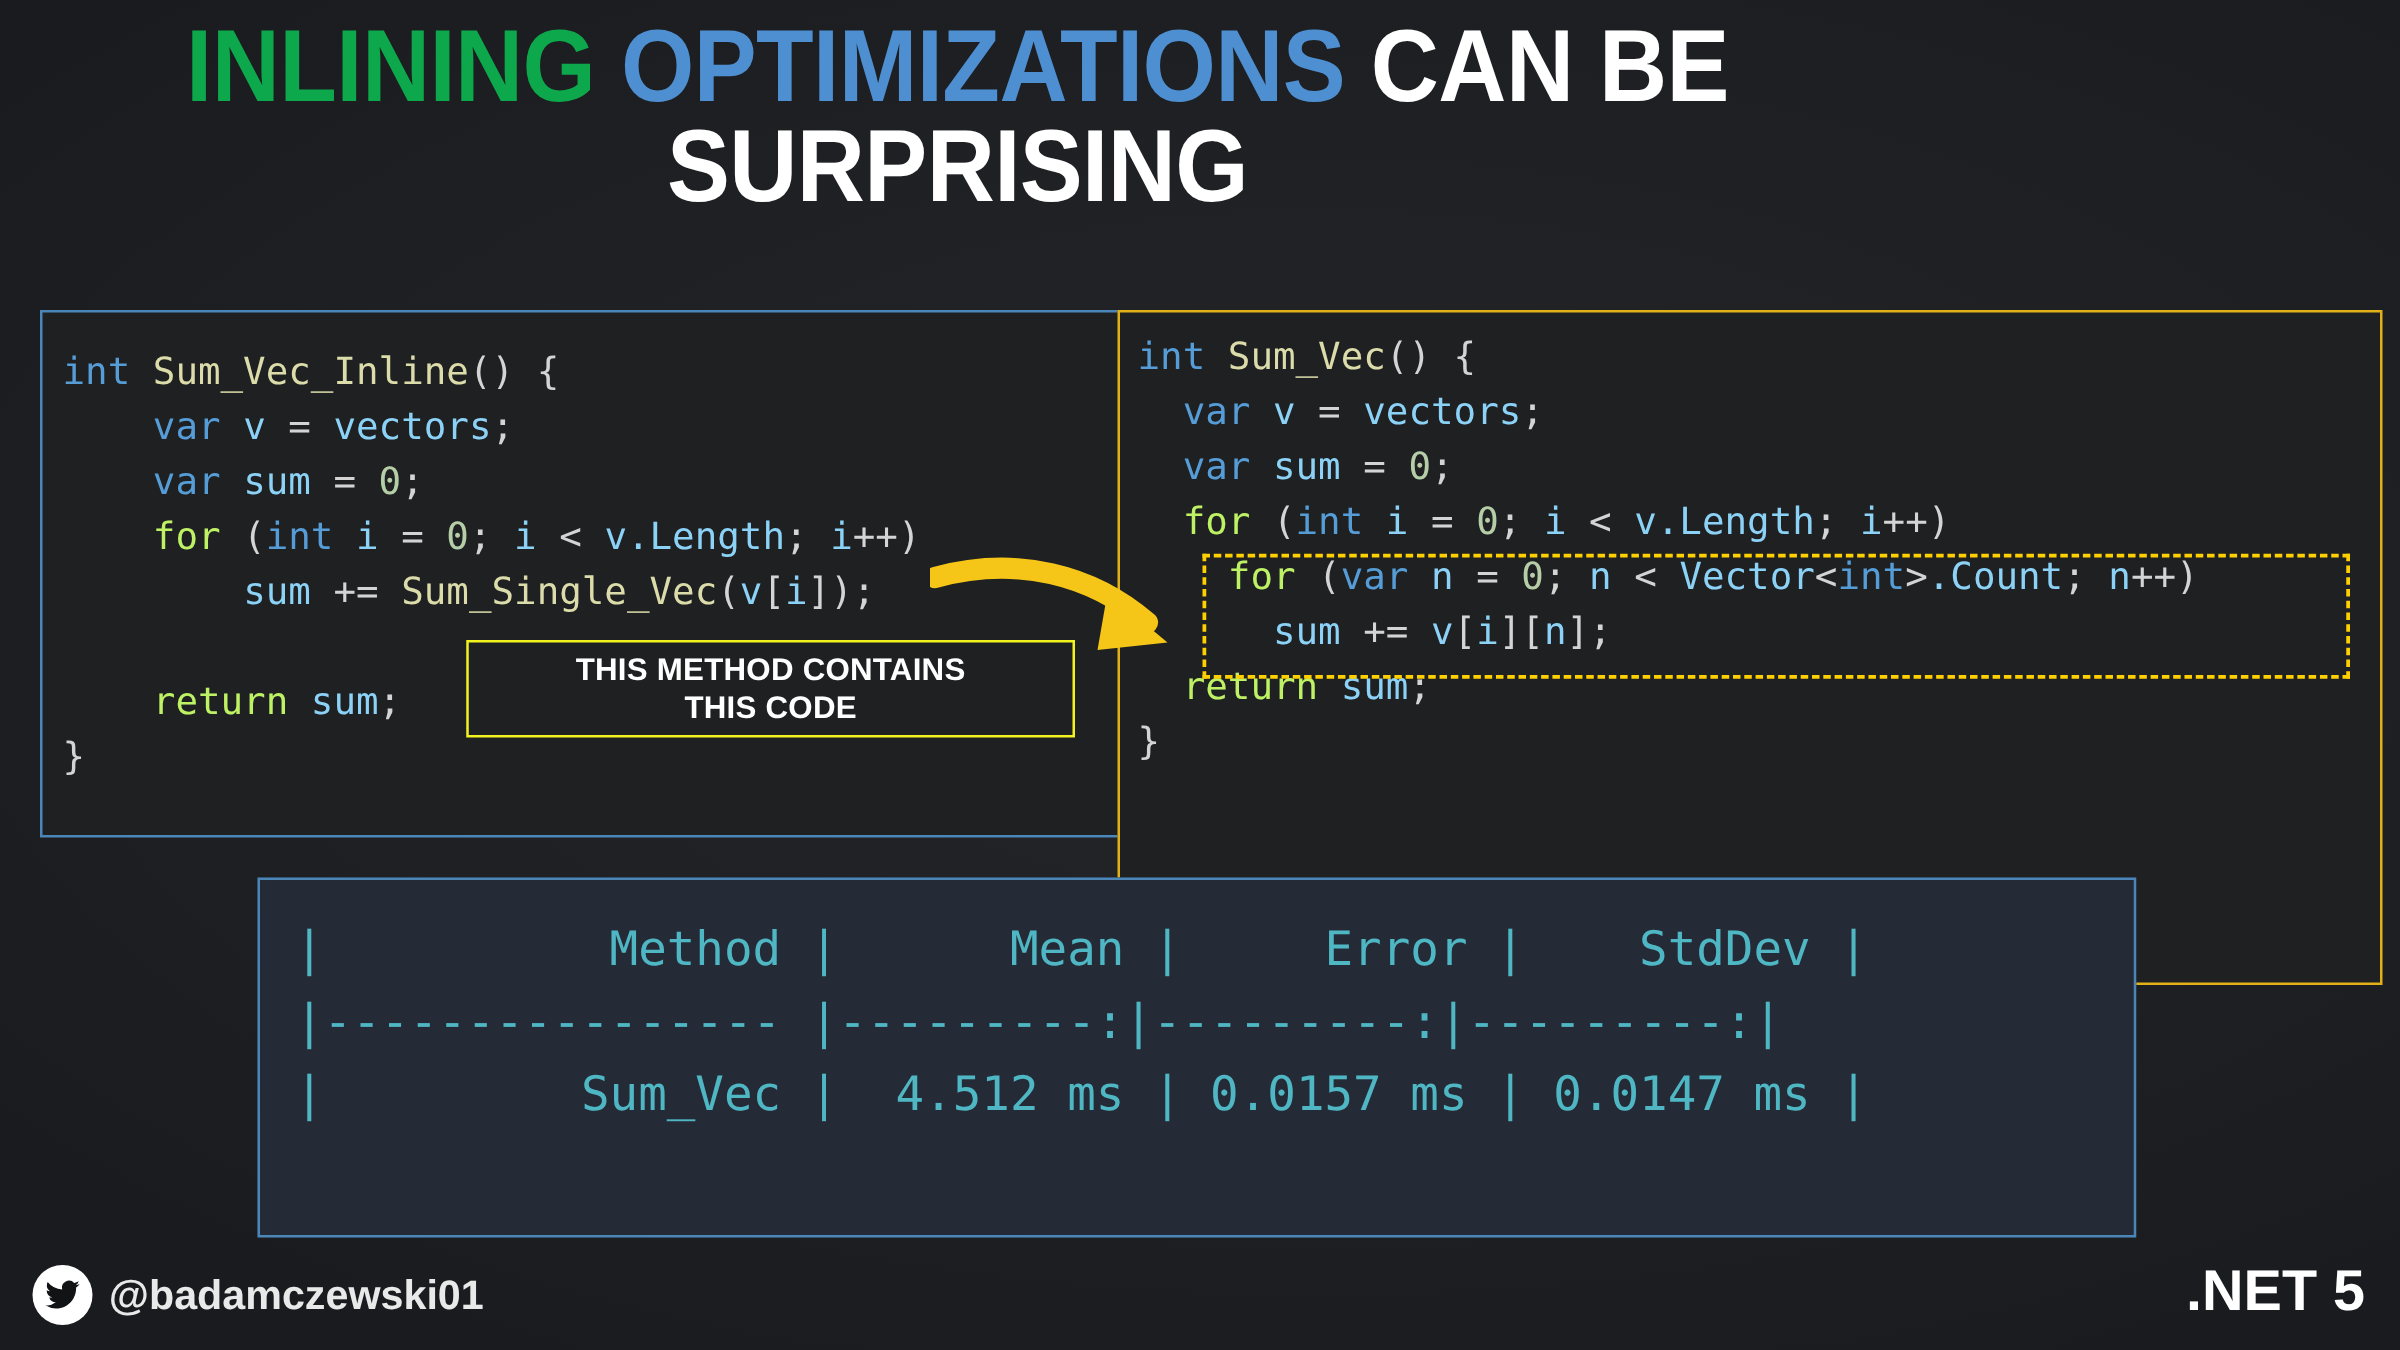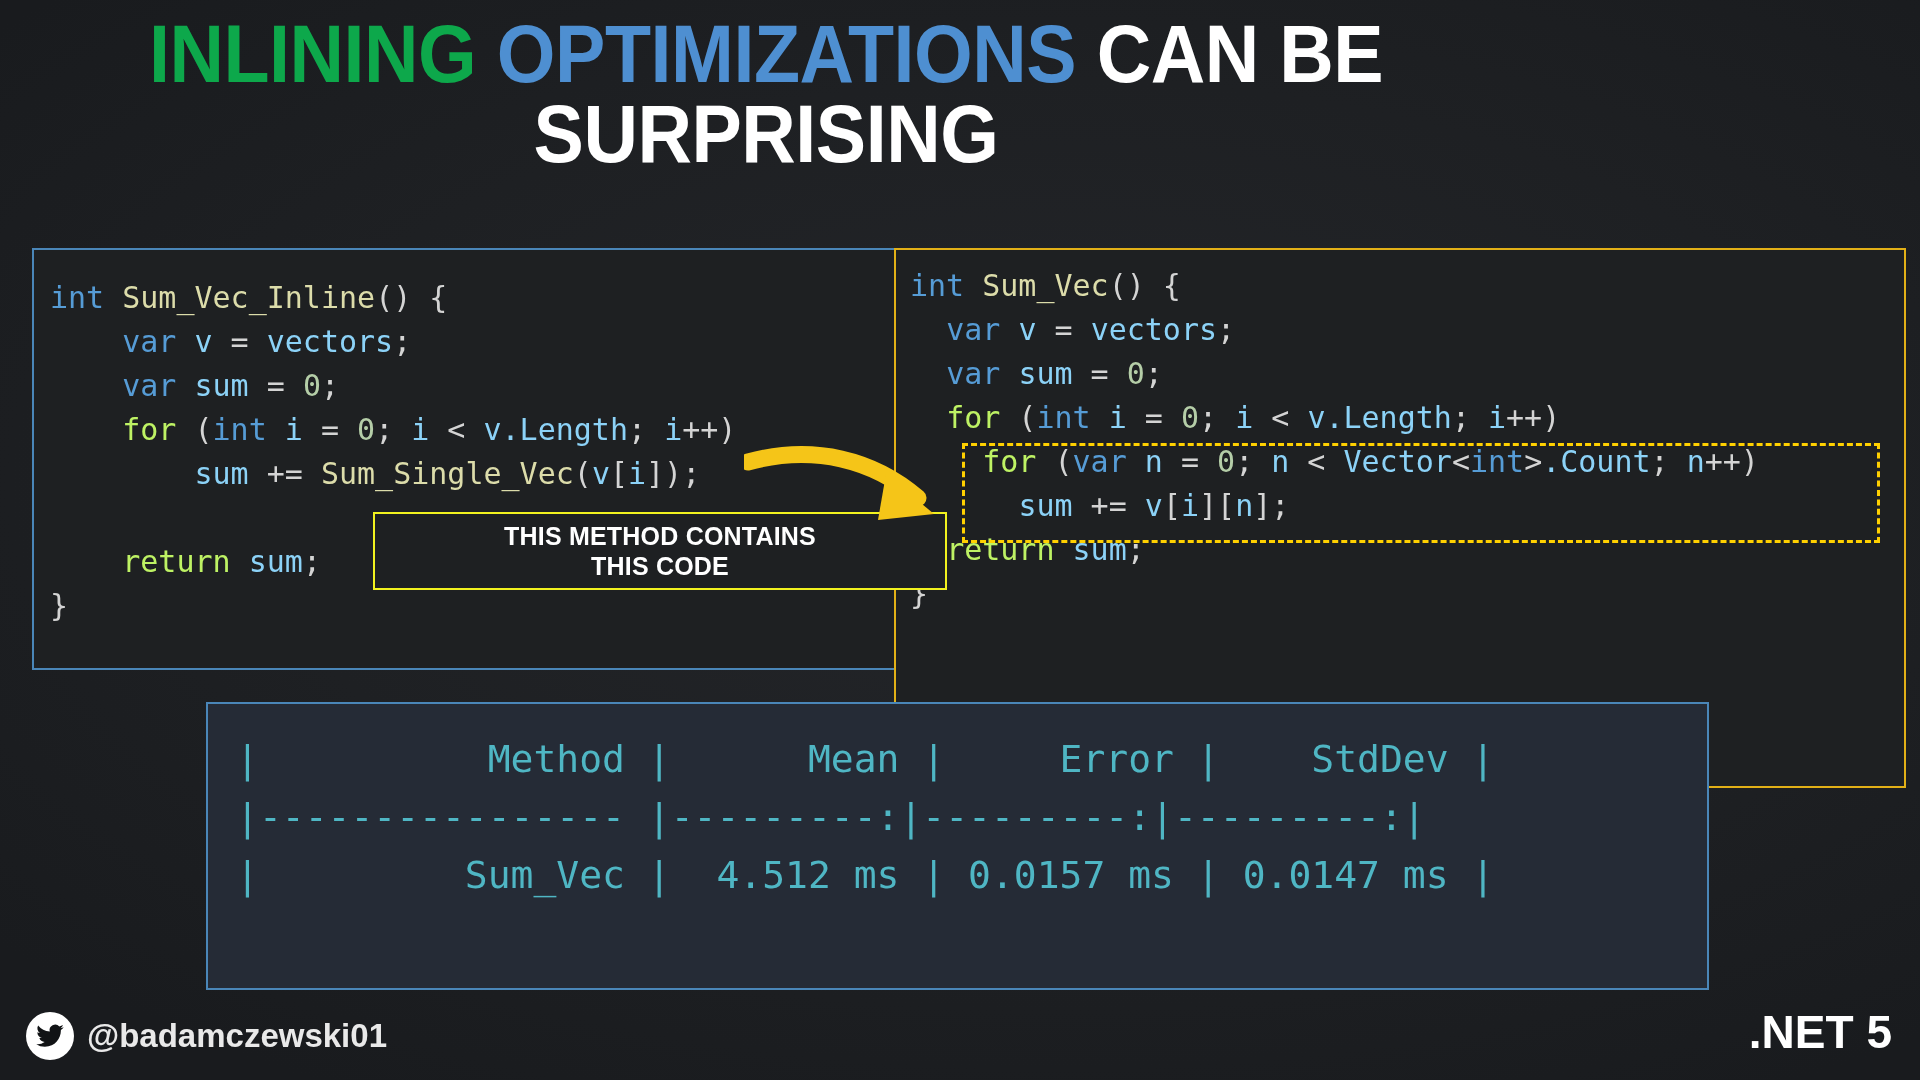--- a/index.html
+++ b/index.html
@@ -85,21 +85,21 @@
     border: 3px dashed #ffd000;
     box-sizing: border-box;
     pointer-events: none;
   }
 
   
   .callout {
     position: absolute;
     left: 373px;
     top: 512px;
-    width: 574px;
+    width: 487px;
     height: 78px;
     border: 2px solid #f2f21f;
     background: #1e2022;
     box-sizing: border-box;
     display: flex;
     align-items: center;
     justify-content: center;
     text-align: center;
     color: #ffffff;
     font-family: "Liberation Sans Narrow", "Liberation Sans", sans-serif;

